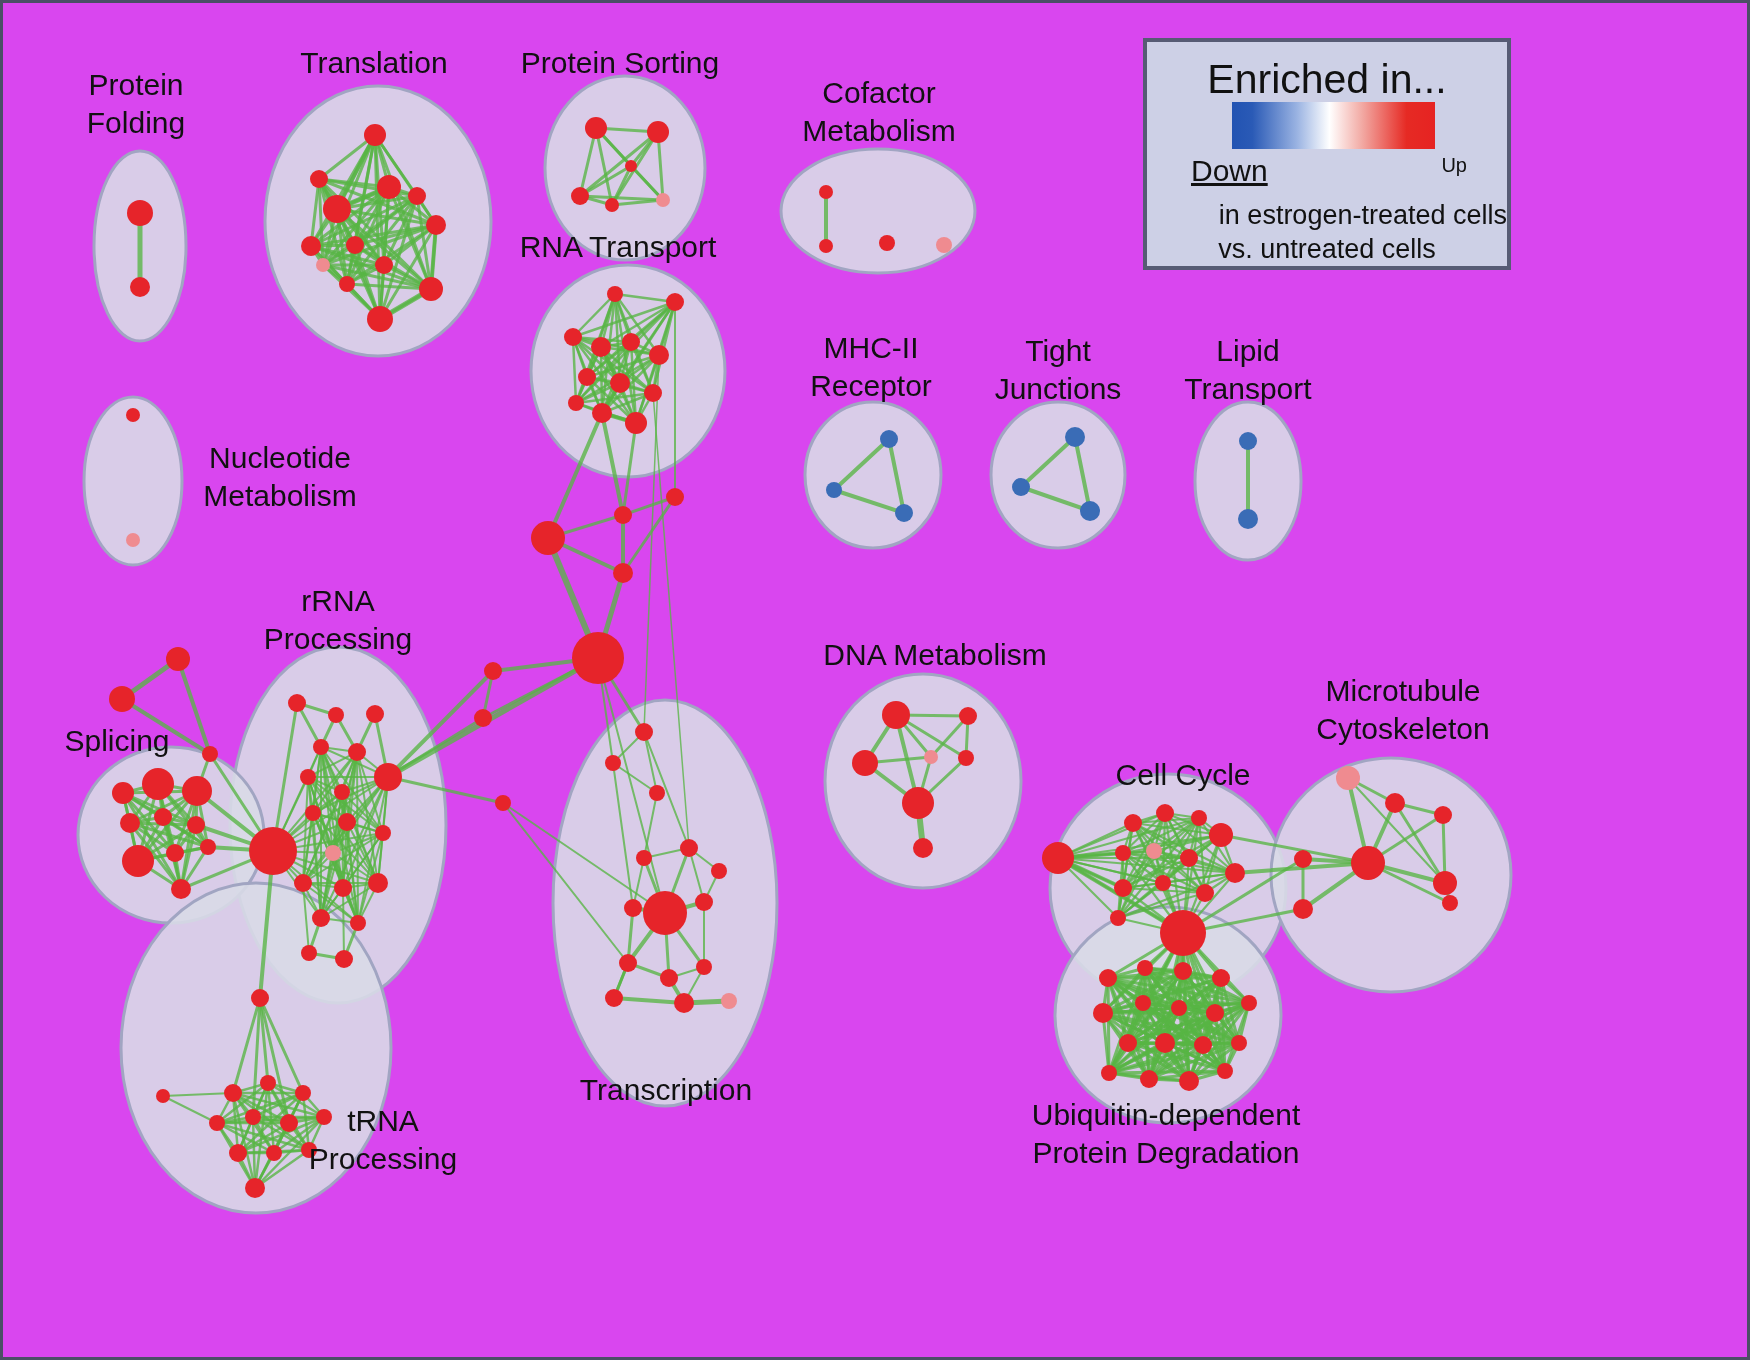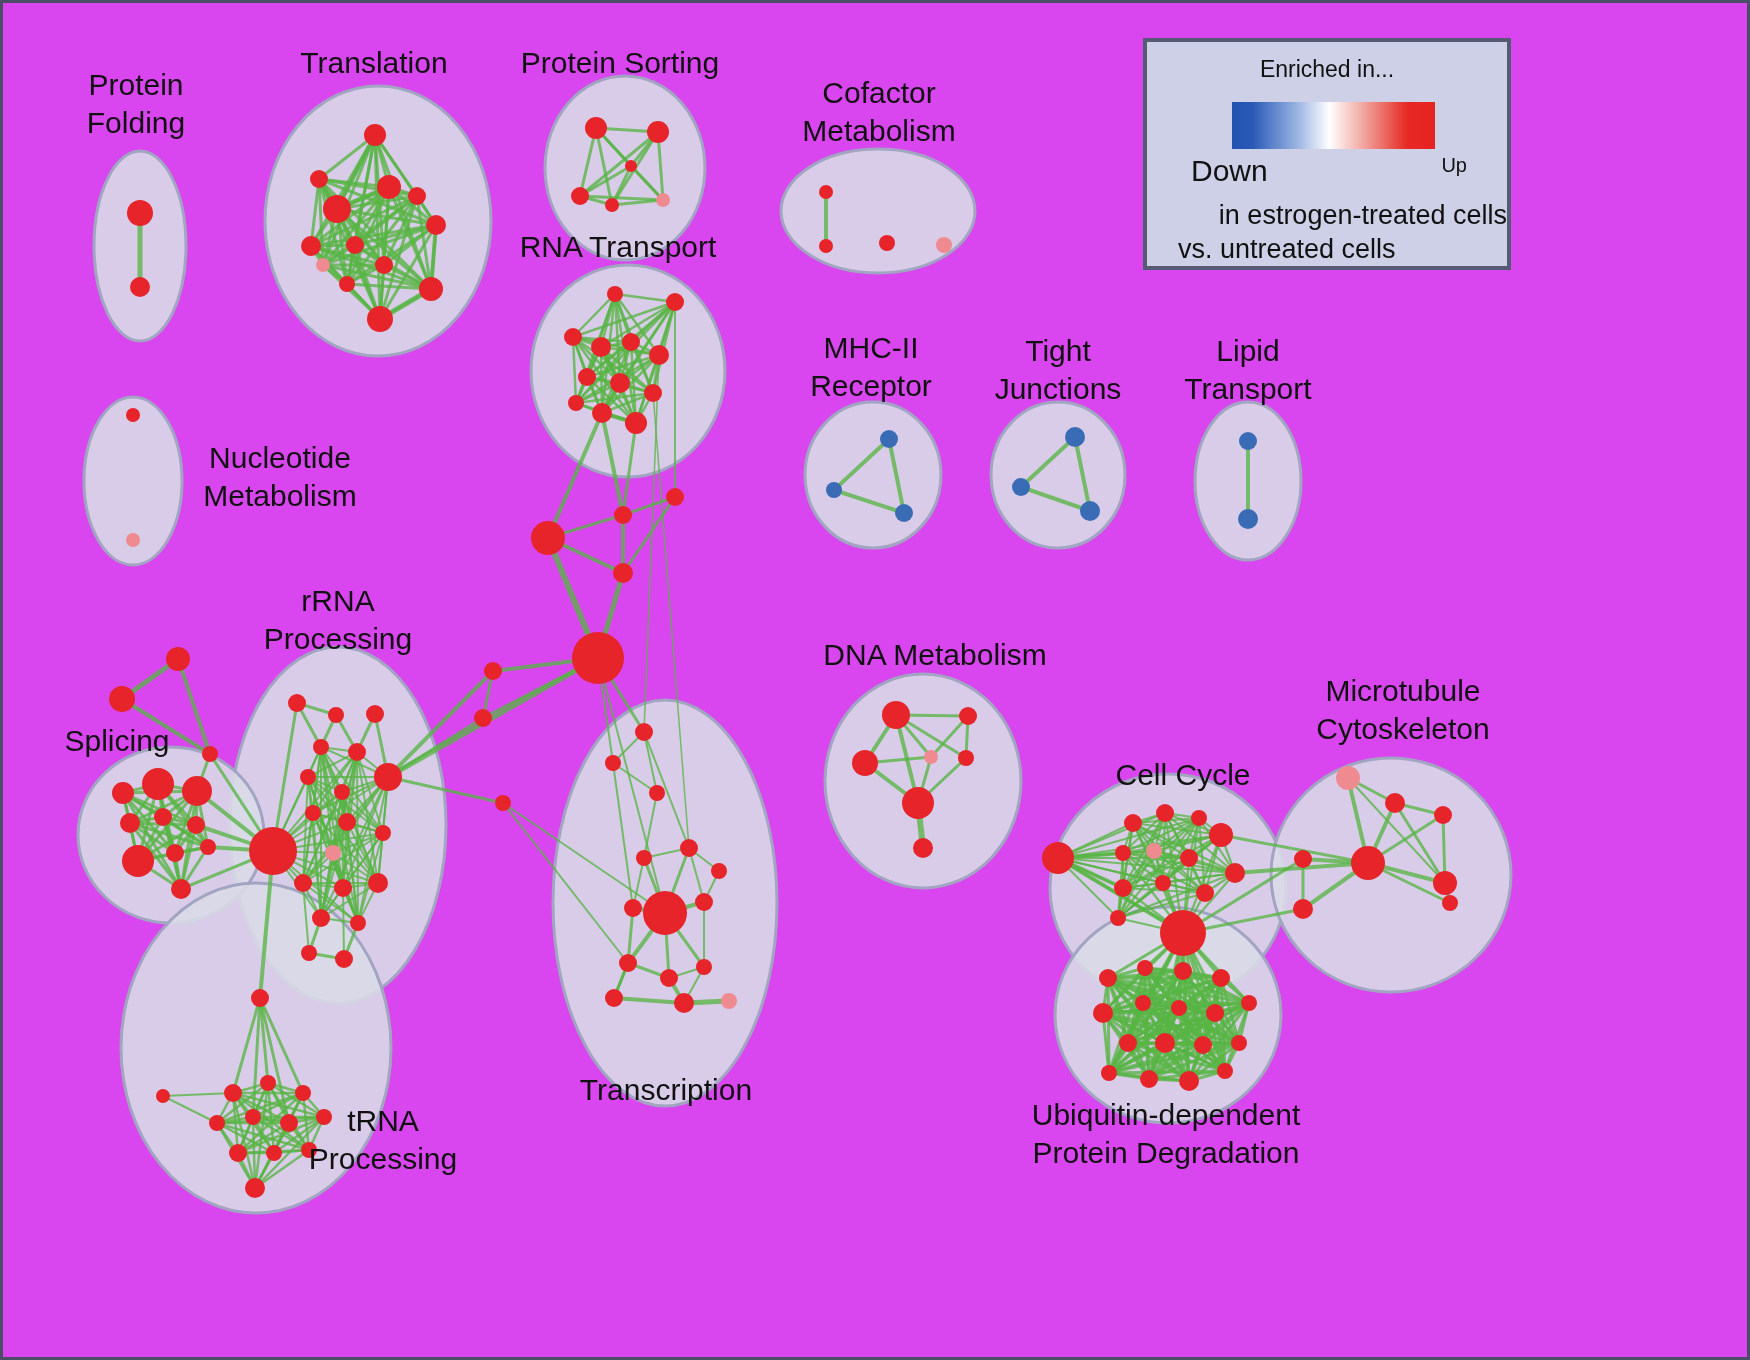--- a/index.html
+++ b/index.html
@@ -15,26 +15,26 @@
   svg.net { position: absolute; left: 0; top: 0; }
   svg.net text { font-family: "Liberation Sans", sans-serif; }
   .legend {
     position: absolute; left: 1140px; top: 35px;
     width: 368px; height: 232px;
     background: #cdd0e6;
     border: 4px solid #565b74;
     box-sizing: border-box;
     color: #111;
   }
-  .legend-title { position: absolute; top: 14px; left: 0; width: 100%; text-align: center; font-size: 23px; }
+  .legend-title { position: absolute; top: 14px; left: 0; width: 100%; text-align: center; font-size: 41px; }
   .legend-bar { position: absolute; left: 85px; top: 60px; width: 203px; height: 47px; }
-  .legend-down { position: absolute; left: 44px; top: 112px; font-size: 30px; }
+  .legend-down { position: absolute; left: 44px; top: 112px; font-size: 30px; text-decoration: underline; }
   .legend-up { position: absolute; right: 40px; top: 112px; font-size: 20px; }
   .legend-cap1 { position: absolute; top: 158px; left: 0; width: 100%; text-align: right; font-size: 27px; }
-  .legend-cap2 { position: absolute; top: 192px; left: 0; width: 100%; font-size: 27px; padding-left: 31px; }
+  .legend-cap2 { position: absolute; top: 192px; left: 0; width: 100%; text-align: center; font-size: 27px; }
 </style>
 </head>
 <body>
 
 <div class="figure">
   <svg class="net" width="1750" height="1360" viewBox="0 0 1750 1360">
       <g>
         <ellipse cx="137" cy="243" rx="46" ry="95" fill="#d8dae7" fill-opacity="0.9" stroke="#a1a5c2" stroke-width="3"></ellipse>
         <ellipse cx="375" cy="218" rx="113" ry="135" fill="#d8dae7" fill-opacity="0.9" stroke="#a1a5c2" stroke-width="3"></ellipse>
         <ellipse cx="622" cy="165" rx="80" ry="92" fill="#d8dae7" fill-opacity="0.9" stroke="#a1a5c2" stroke-width="3"></ellipse>

